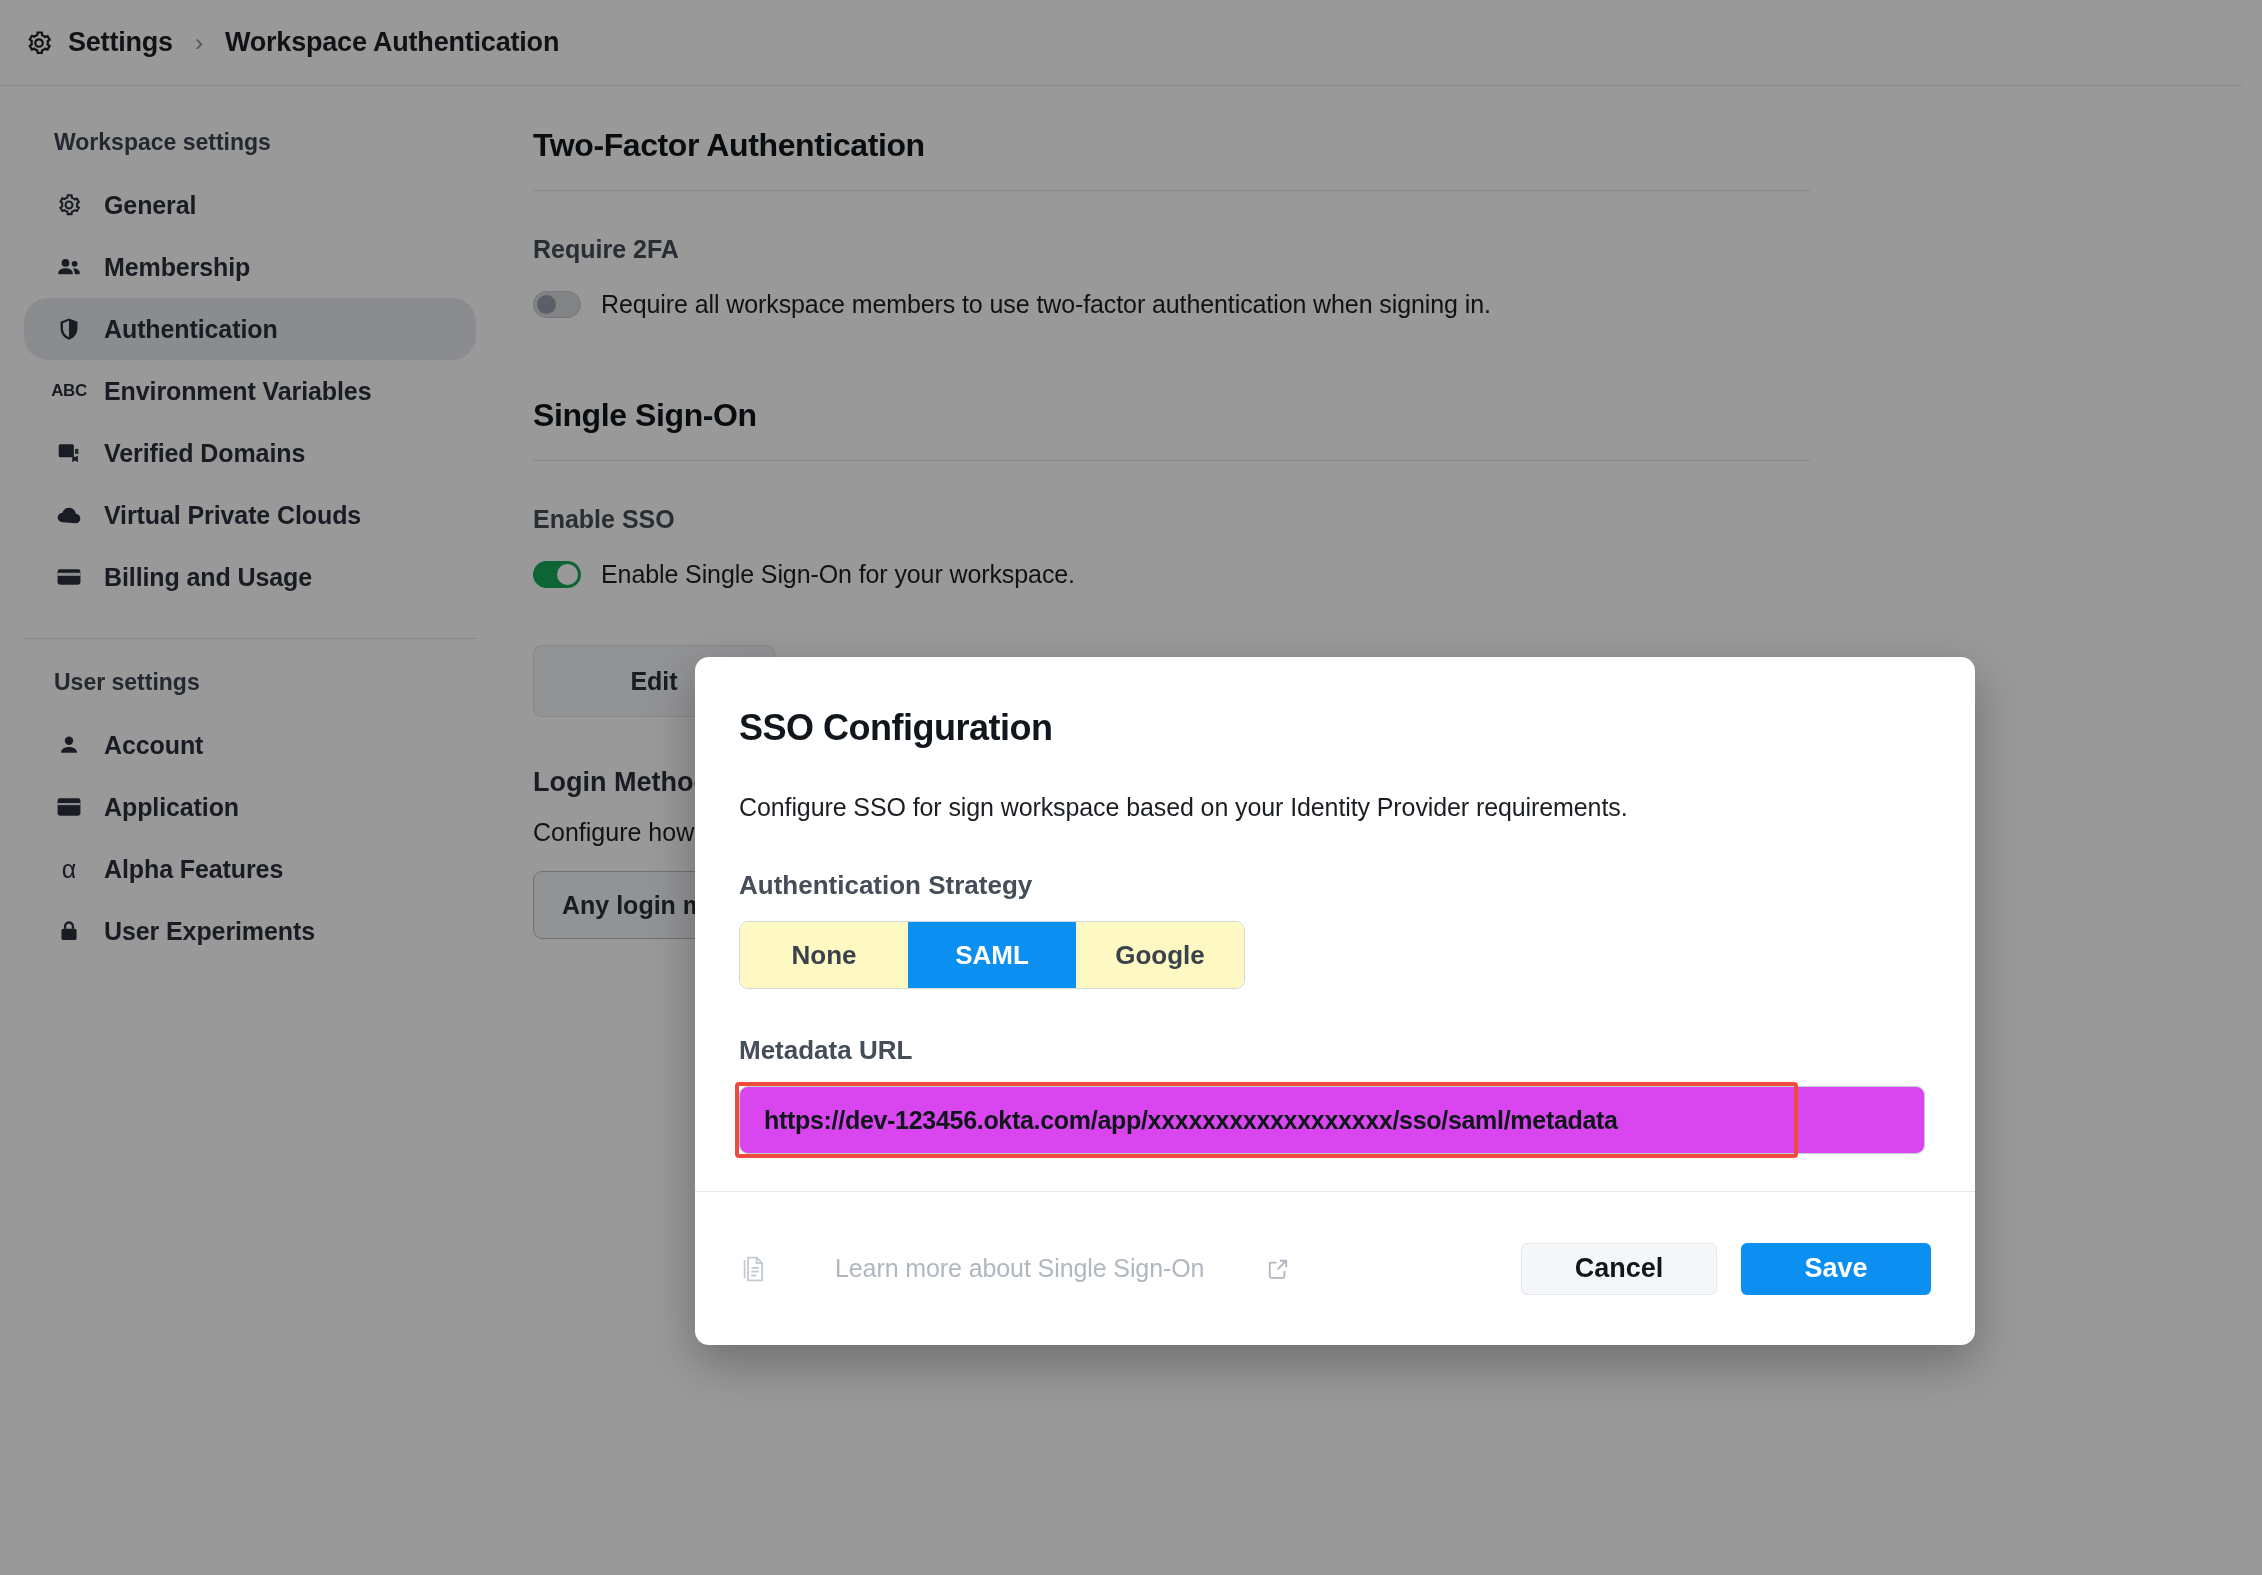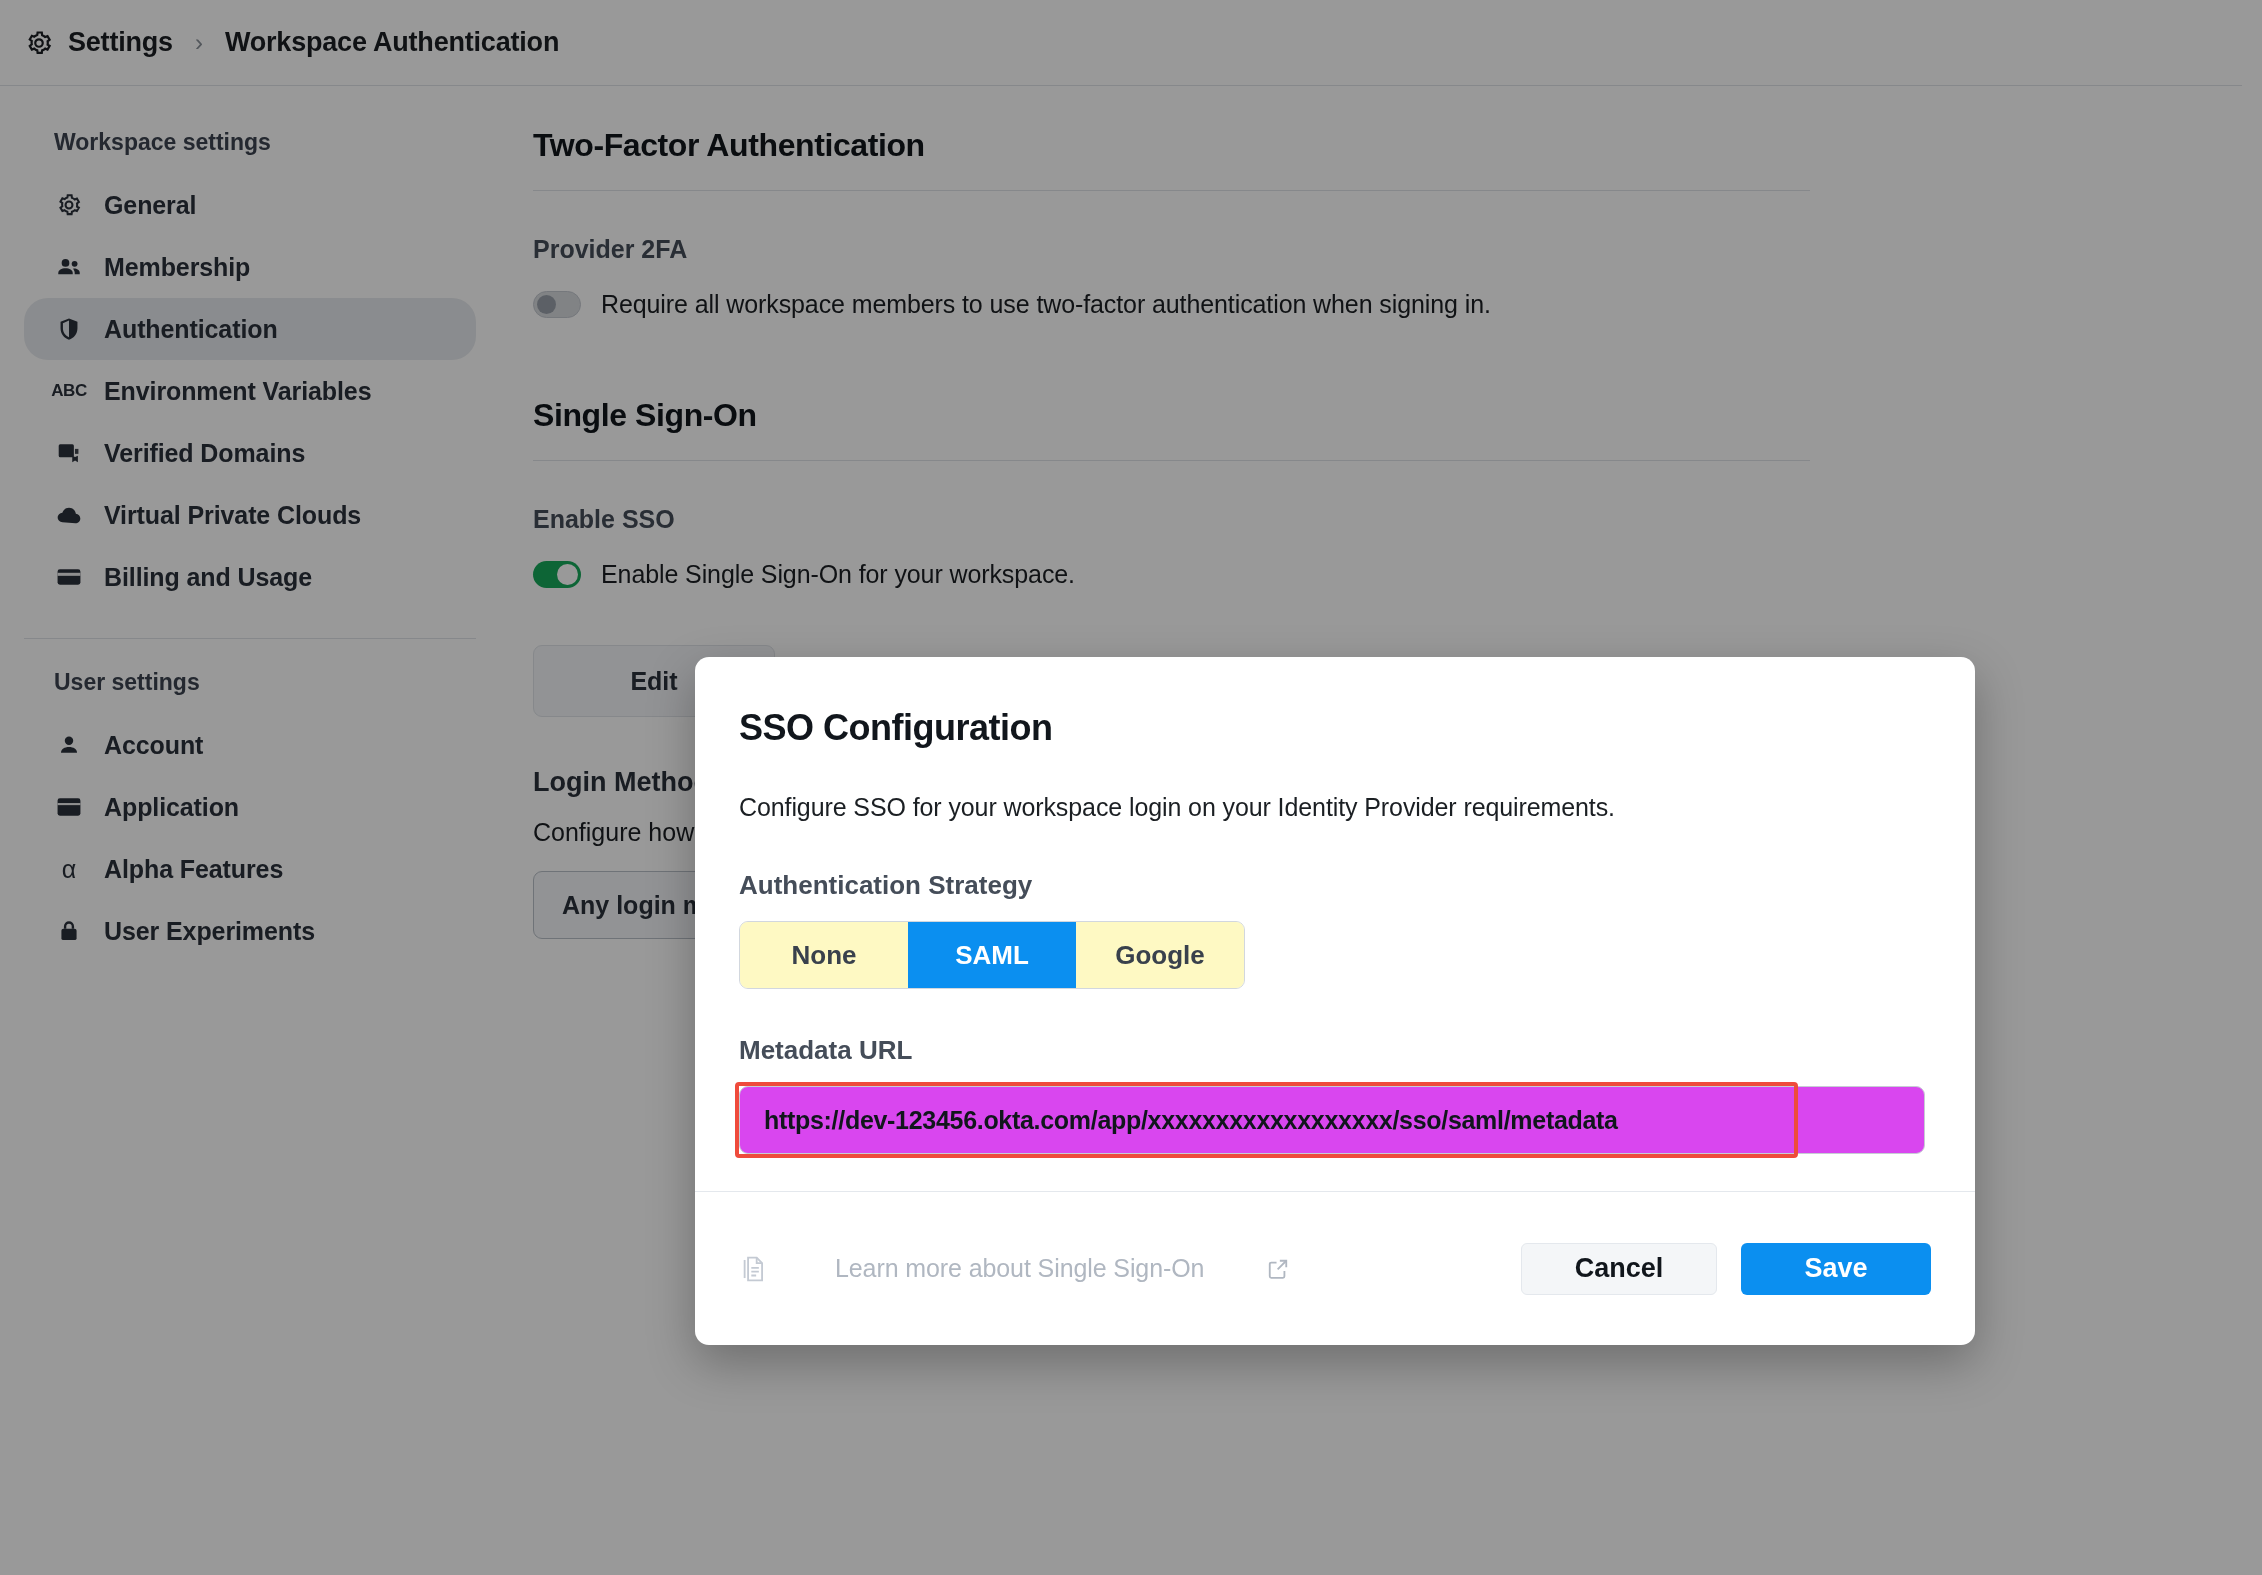--- a/index.html
+++ b/index.html
@@ -539,21 +539,21 @@
         </span>
         <span class="side-label">User Experiments</span>
       </div>
     </div>
 
     <div id="main">
 
       <div>
         <div class="section-title">Two-Factor Authentication</div>
         <div class="section-rule"></div>
-        <div class="field-label">Provider 2FA</div>
+        <div class="field-label">Require 2FA</div>
         <div class="toggle-row">
           <div class="toggle off">
               <span class="knob"></span>
             </div>
           <div class="toggle-text">Require all workspace members to use two-factor authentication when signing in.</div>
         </div>
       </div>
 
       <div style="margin-top:78px;">
         <div class="section-title">Single Sign-On</div>
@@ -572,21 +572,21 @@
       </div>
 
     </div>
   </div>
 
   <div id="dim-overlay"></div>
 
   <div id="modal">
     <div id="modal-body">
       <div id="modal-title">SSO Configuration</div>
-      <div id="modal-desc">Configure SSO for your workspace login on your Identity Provider requirements.</div>
+      <div id="modal-desc">Configure SSO for sign workspace based on your Identity Provider requirements.</div>
 
       <div class="modal-field-label">Authentication Strategy</div>
       <div class="segmented">
         <div class="seg">None</div>
         <div class="seg selected">SAML</div>
         <div class="seg">Google</div>
       </div>
 
       <div class="modal-field-label">Metadata URL</div>
       <div id="metadata-wrap">

